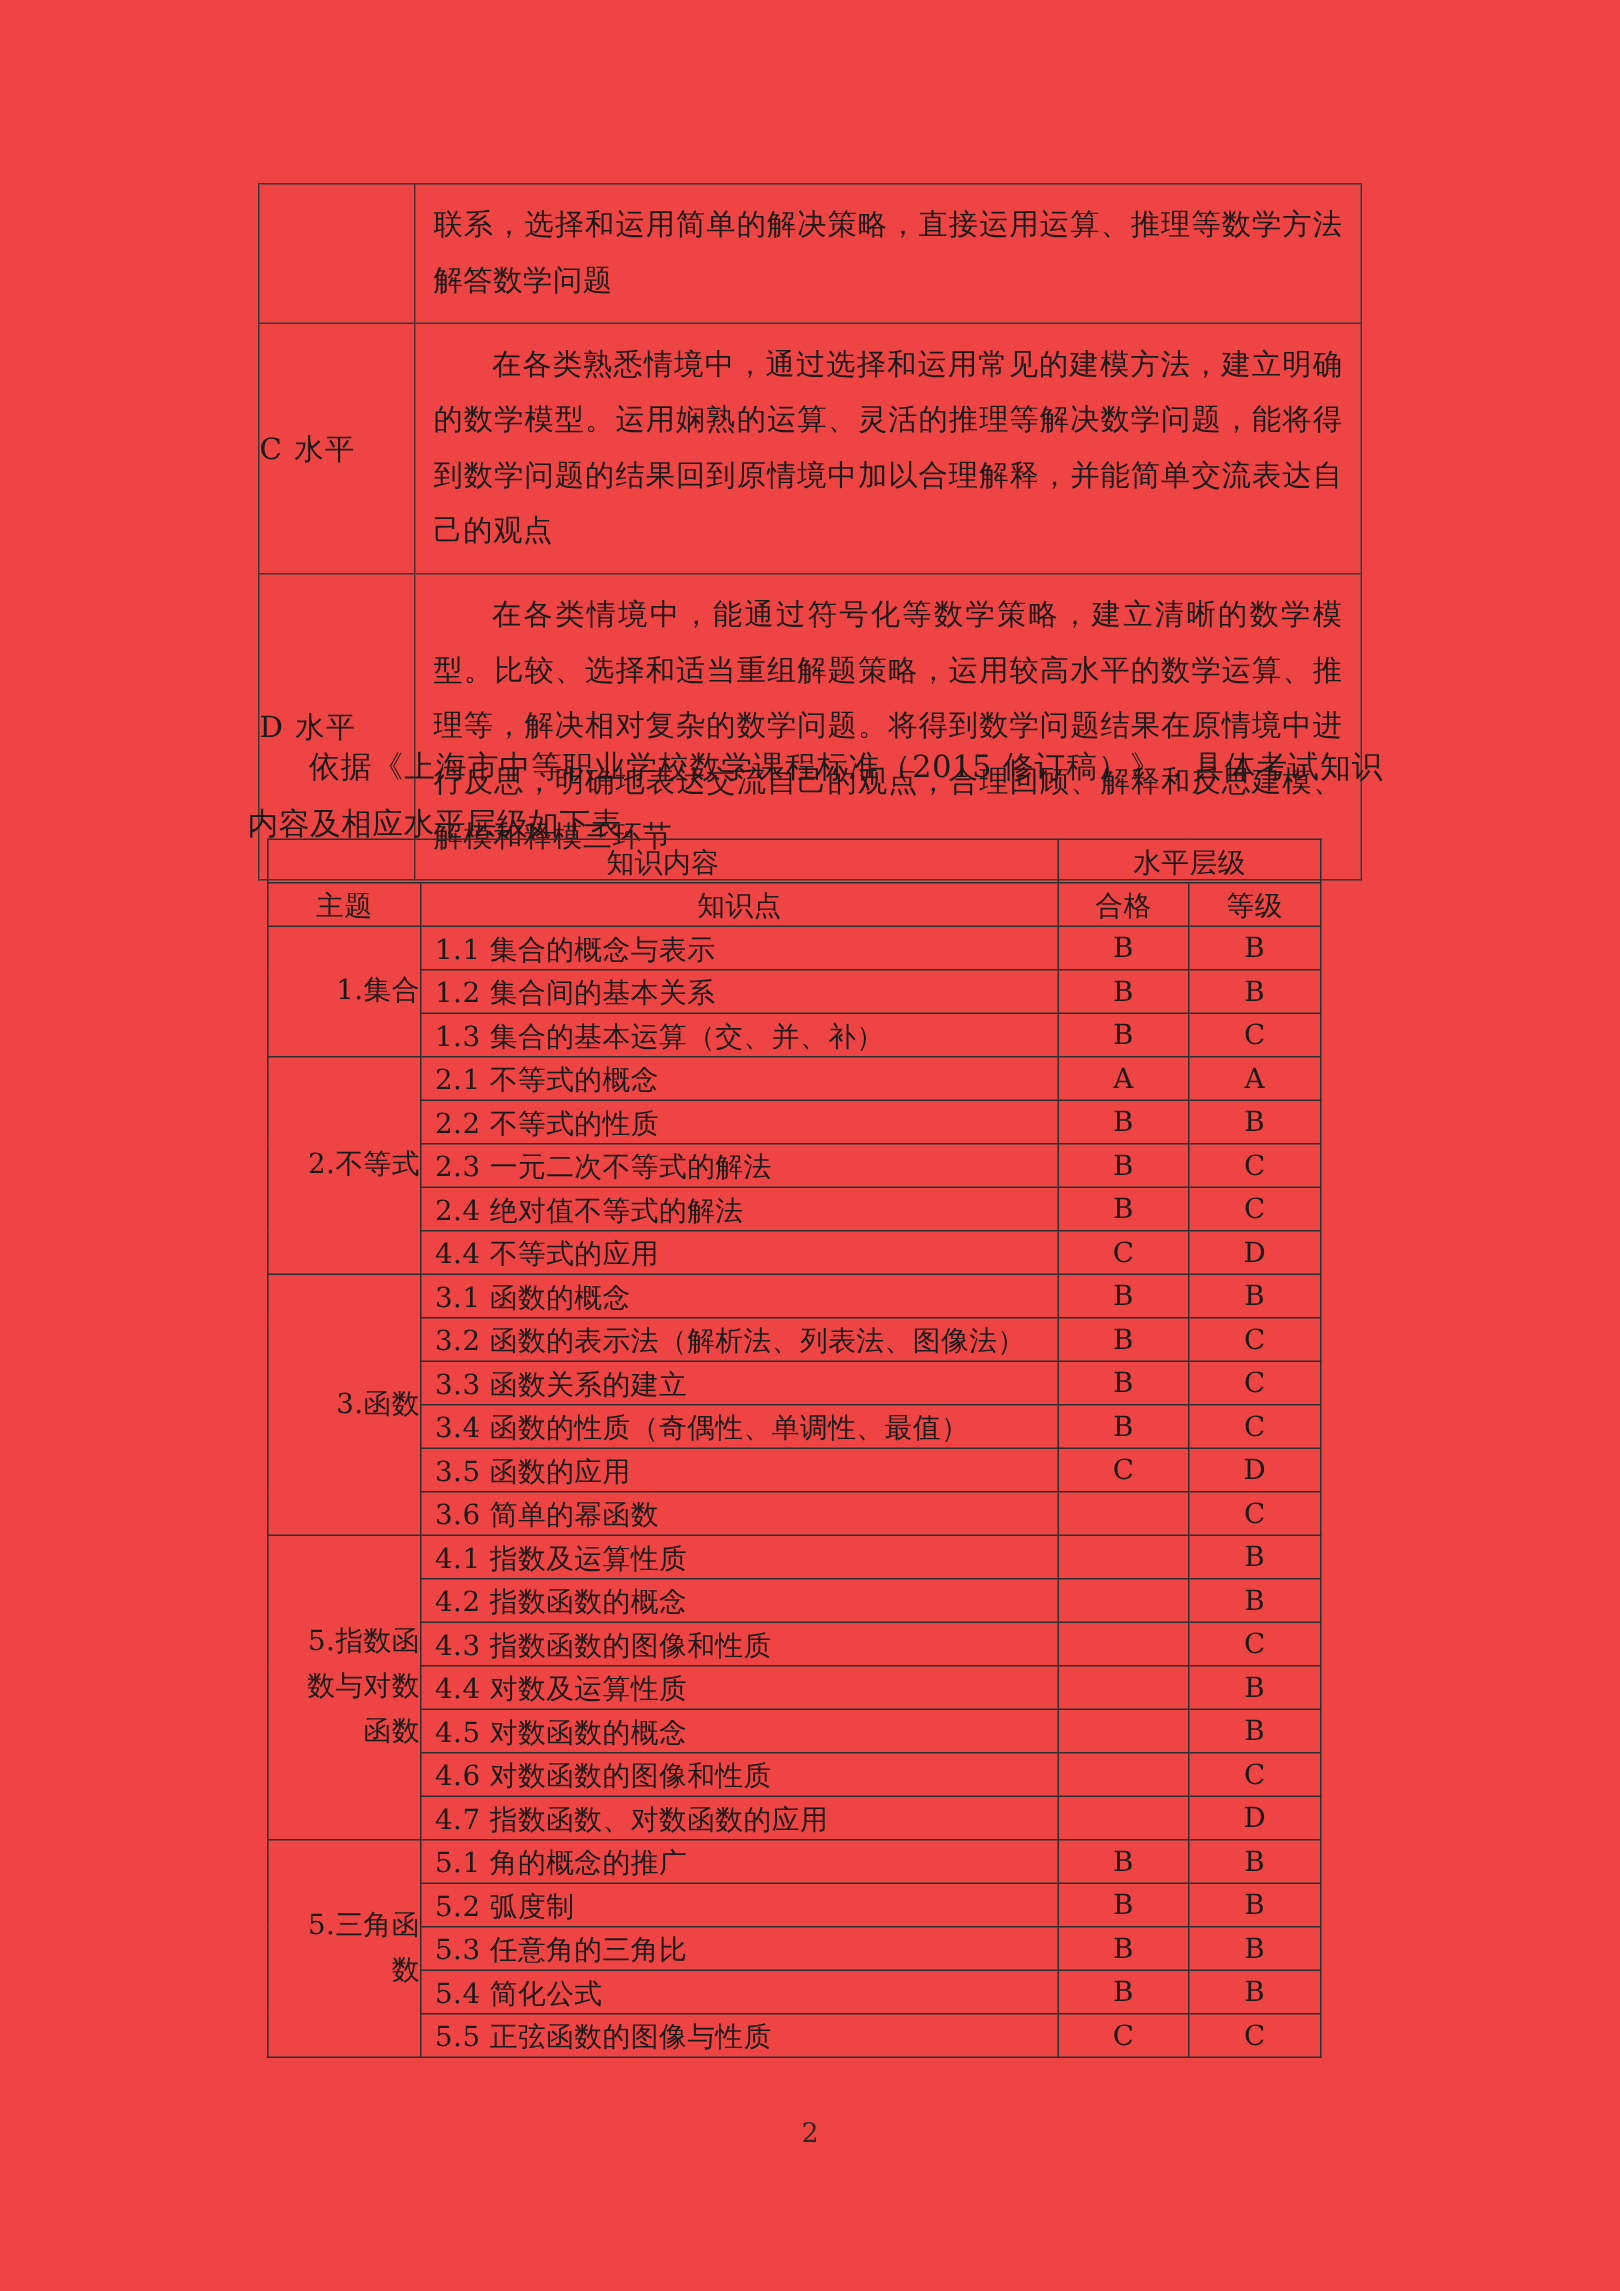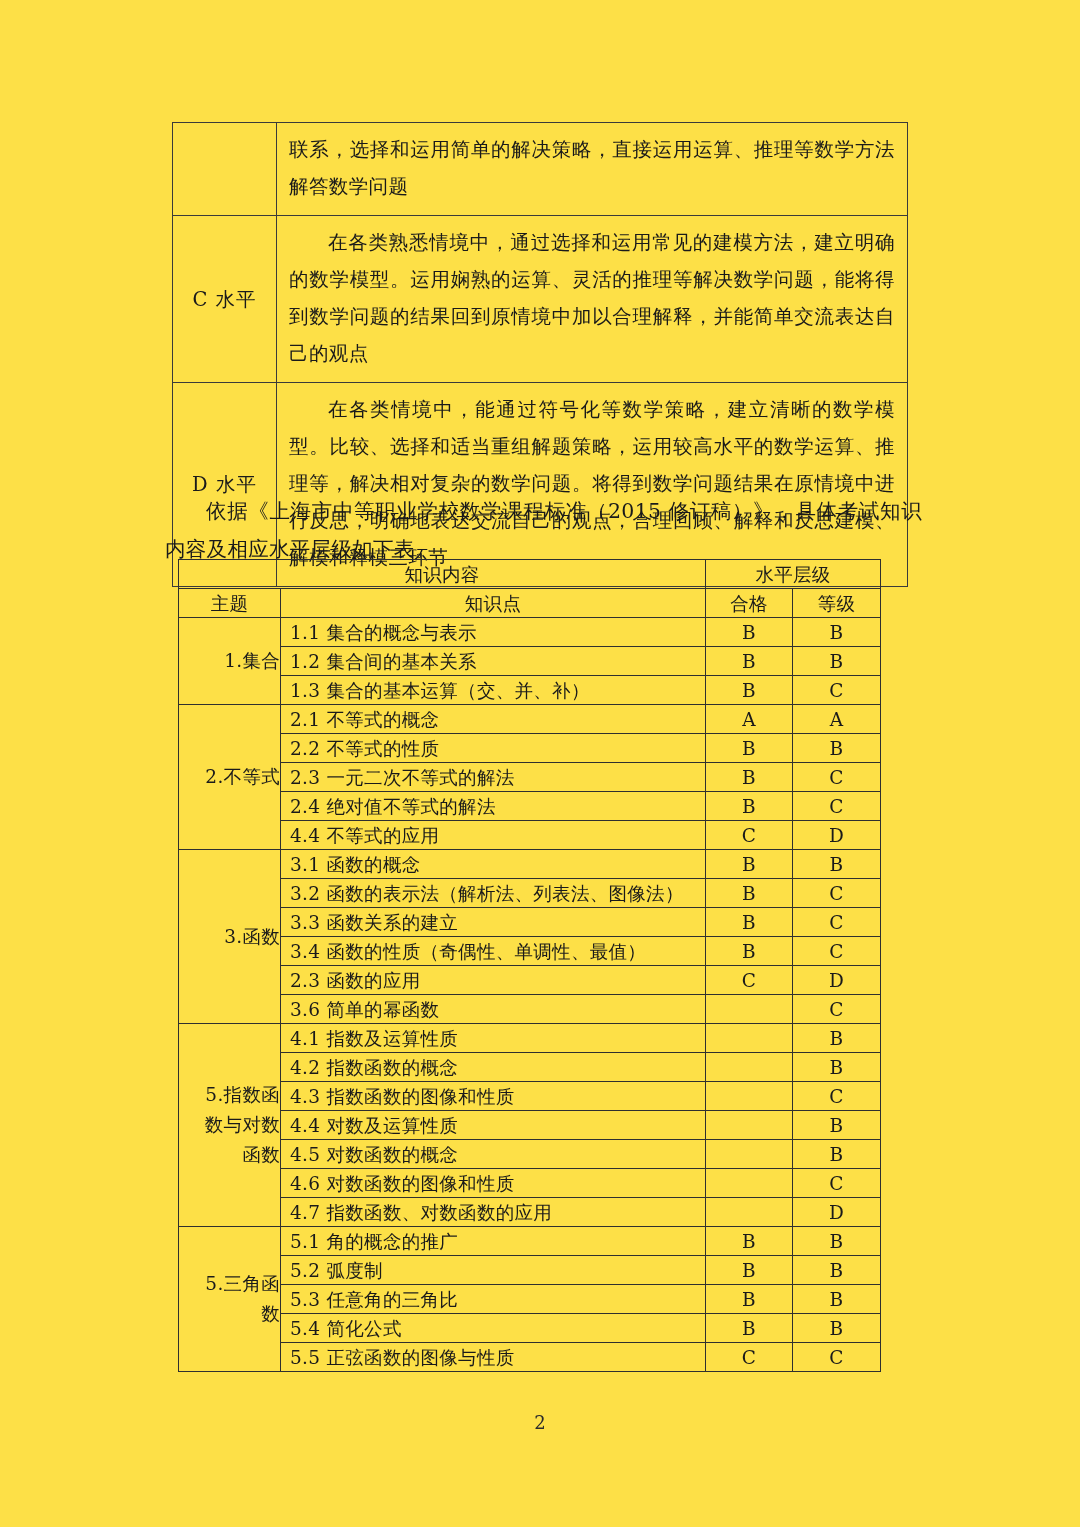--- a/index.html
+++ b/index.html
@@ -14,21 +14,21 @@
     font-family: "DejaVu Serif", "Liberation Serif", serif;
     color: #1a1a1a;
     overflow: hidden;
   }
 
   .page {
     position: absolute;
     left: 0; top: 0;
     width: 1080px;
     height: 1527px;
-    background: #fde047;
+    background: #ef4444;
   }
 
   
   .level-table {
     position: absolute;
     left: 172px;
     top: 122px;
     width: 736px;
     border-collapse: collapse;
     table-layout: fixed;
@@ -38,21 +38,21 @@
     vertical-align: middle;
     padding: 8px 12px 10px 12px;
     font-size: 19.5px;
     line-height: 37px;
     letter-spacing: 0.4px;
     text-align: justify;
     text-justify: inter-ideograph;
   }
   .level-table td.lvl {
     width: 103px;
-    text-align: center;
+    text-align: left;
     padding: 0;
     font-size: 19.5px;
     letter-spacing: 1px;
   }
   .level-desc { display: block; }
   .indent2 { text-indent: 2em; }
 
   
   .para {
     position: absolute;
@@ -248,21 +248,21 @@
           <td class="point">3.3  函数关系的建立</td>
           <td class="lv">B</td>
           <td class="lv">C</td>
         </tr>
         <tr>
           <td class="point">3.4  函数的性质（奇偶性、单调性、最值）</td>
           <td class="lv">B</td>
           <td class="lv">C</td>
         </tr>
         <tr>
-          <td class="point">2.3  函数的应用</td>
+          <td class="point">3.5  函数的应用</td>
           <td class="lv">C</td>
           <td class="lv">D</td>
         </tr>
         <tr>
           <td class="point">3.6  简单的幂函数</td>
           <td class="lv"></td>
           <td class="lv">C</td>
         </tr>
         <tr>
           <td class="topic" rowspan="7">

